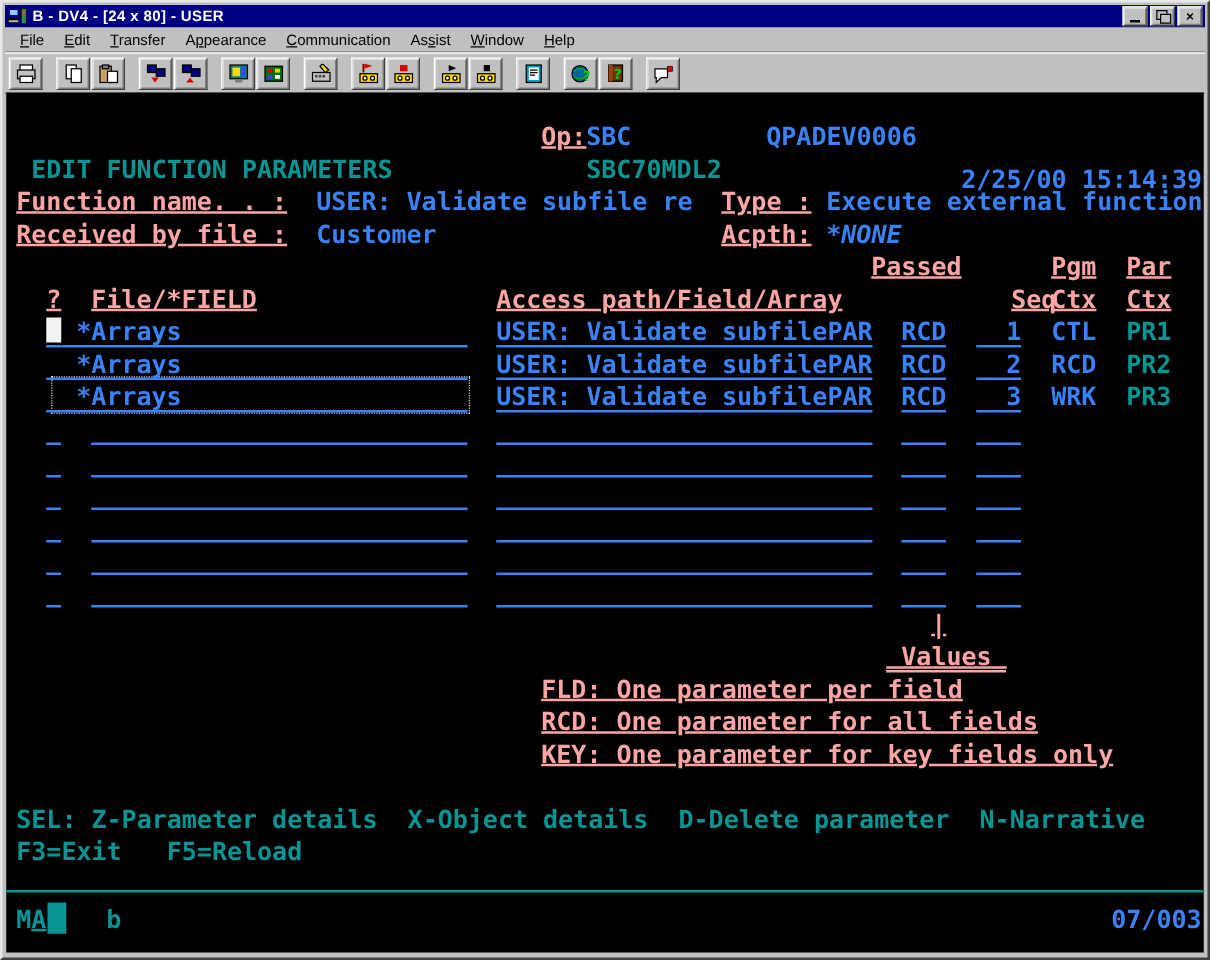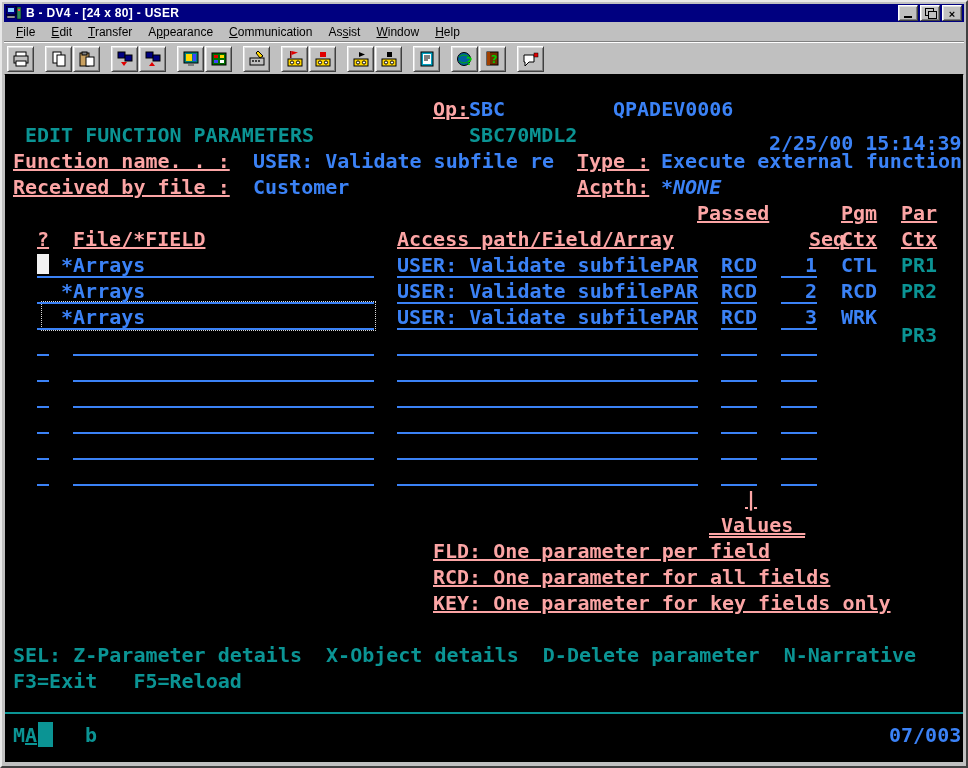--- a/index.html
+++ b/index.html
@@ -308,21 +308,21 @@
       <span class="seg cw u" style="left: 716px; top: 204px;">RCD</span>
       <span class="seg cw u" style="left: 776px; top: 204px;">  2</span>
       <span class="seg cw" style="left: 836px; top: 204px;">RCD</span>
       <span class="seg ct" style="left: 896px; top: 204px;">PR2</span>
       <span class="seg cw u" style="left: 32px; top: 230px;"> </span>
       <span class="seg cw u" style="left: 44px; top: 230px;"> *Arrays                   </span>
       <span class="seg cw u" style="left: 392px; top: 230px;">USER: Validate subfilePAR</span>
       <span class="seg cw u" style="left: 716px; top: 230px;">RCD</span>
       <span class="seg cw u" style="left: 776px; top: 230px;">  3</span>
       <span class="seg cw" style="left: 836px; top: 230px;">WRK</span>
-      <span class="seg ct" style="left: 896px; top: 248px; text-align: center;">PR3</span>
+      <span class="seg ct" style="left: 896px; top: 230px; text-align: center;">PR3</span>
       <span class="seg cw u" style="left: 32px; top: 256px;"> </span>
       <span class="seg cw u" style="left: 68px; top: 256px;">                         </span>
       <span class="seg cw u" style="left: 392px; top: 256px;">                         </span>
       <span class="seg cw u" style="left: 716px; top: 256px;">   </span>
       <span class="seg cw u" style="left: 776px; top: 256px;">   </span>
       <span class="seg cw u" style="left: 32px; top: 282px;"> </span>
       <span class="seg cw u" style="left: 68px; top: 282px;">                         </span>
       <span class="seg cw u" style="left: 392px; top: 282px;">                         </span>
       <span class="seg cw u" style="left: 716px; top: 282px;">   </span>
       <span class="seg cw u" style="left: 776px; top: 282px;">   </span>

